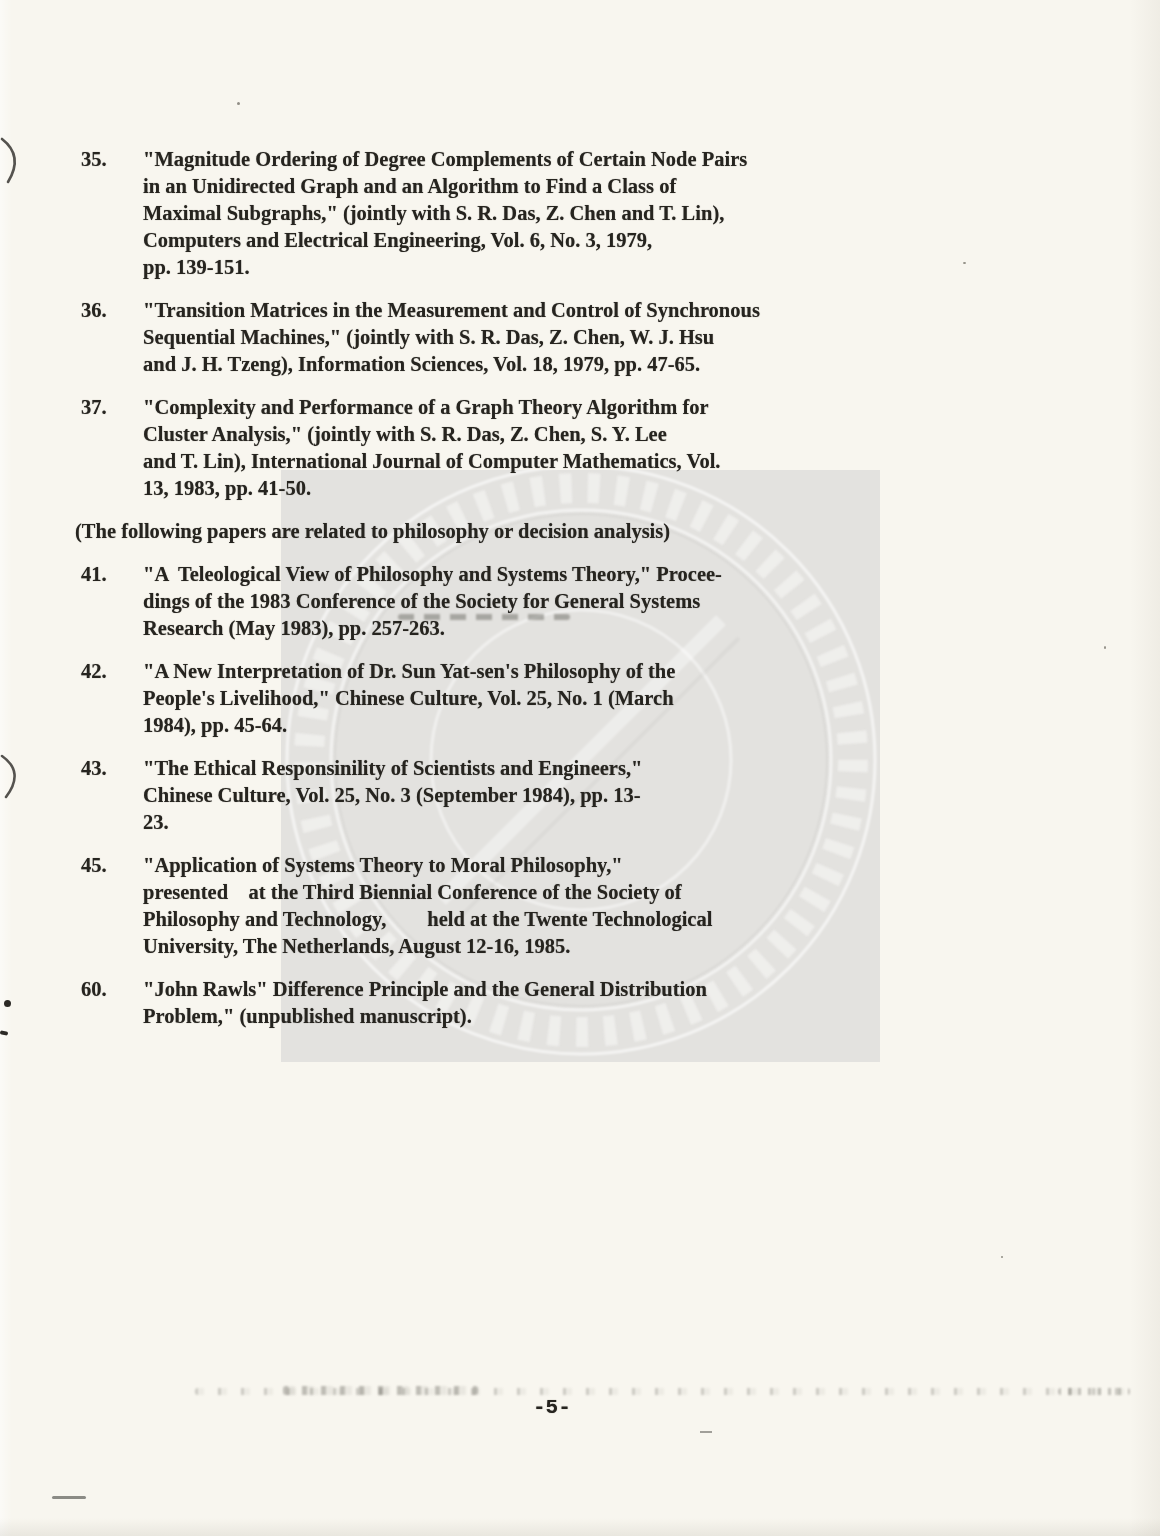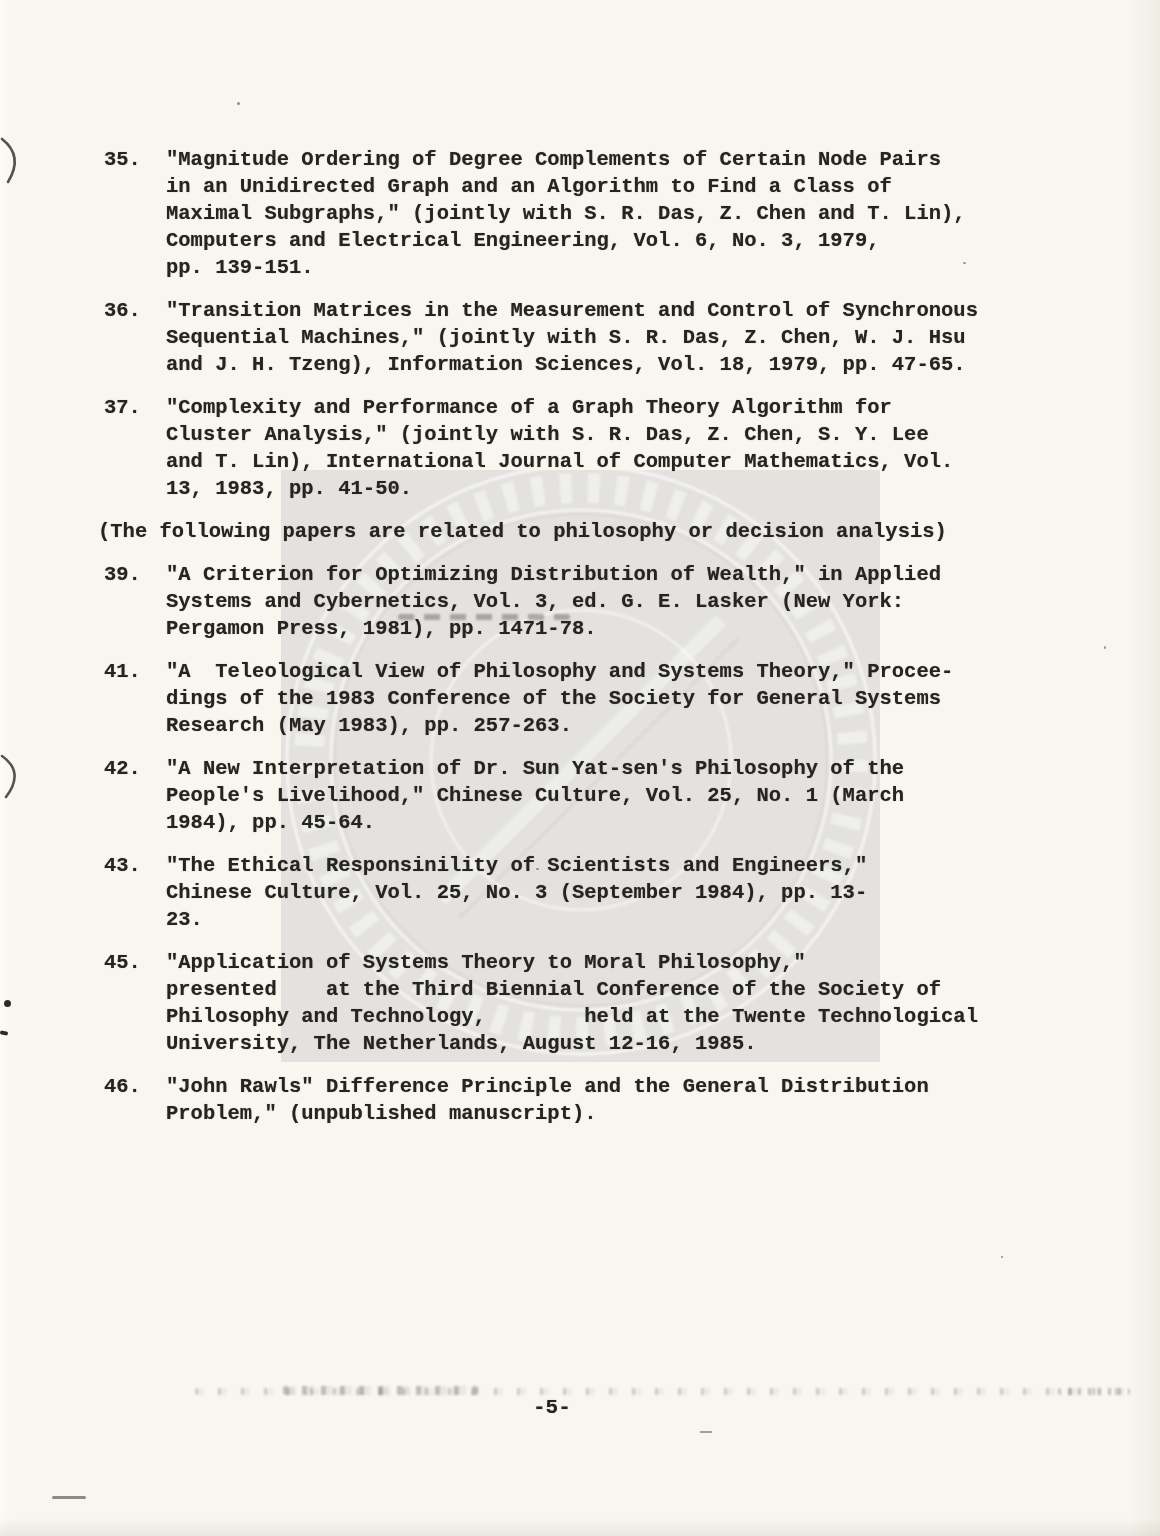--- a/index.html
+++ b/index.html
@@ -20,24 +20,25 @@
   
   .watermark{
     position:absolute;left:281px;top:470px;width:599px;height:592px;
     background:var(--watermark_gray,#e3e2df);
     overflow:hidden;z-index:0;
   }
   .seal{position:absolute;left:-90px;top:-180px;filter:blur(1.3px);}
   
   .content{
     position:relative;z-index:1;
-    padding:146px 0 0 104px;
+    padding:146px 0 0 81px;
     color:var(--ink,#26241f);
     font-size:20.5px;line-height:27px;font-weight:bold;
     text-shadow:0 0 1px rgba(25,22,18,0.45);
+    font-family:Liberation Serif, serif;
   }
   .entry{display:flex;align-items:flex-start;margin-bottom:16px;}
   .num{flex:none;width:62px;white-space:pre;}
   .text{white-space:pre;}
   .entry.note .text{margin-left:-6px;text-align:right;}
   
   .page-number{
     position:absolute;left:533px;top:1396px;z-index:1;
     color:var(--ink,#26241f);font-size:21px;font-weight:bold;
     text-shadow:0 0 1px rgba(25,22,18,0.5);
@@ -144,26 +145,20 @@
 and T. Lin), International Journal of Computer Mathematics, Vol.
 13, 1983, pp. 41-50.</span>
     </div>
 
     <div class="entry note">
 
       <span class="text">(The following papers are related to philosophy or decision analysis)</span>
     </div>
 
 
-    <div class="entry">
-      <span class="num">39.</span>
-      <span class="text">"A Criterion for Optimizing Distribution of Wealth," in Applied
-Systems and Cybernetics, Vol. 3, ed. G. E. Lasker (New York:
-Pergamon Press, 1981), pp. 1471-78.</span>
-    </div>
 
 
     <div class="entry">
       <span class="num">41.</span>
       <span class="text">"A  Teleological View of Philosophy and Systems Theory," Procee-
 dings of the 1983 Conference of the Society for General Systems
 Research (May 1983), pp. 257-263.</span>
     </div>
 
     <div class="entry">
@@ -183,20 +178,20 @@
 
     <div class="entry">
       <span class="num">45.</span>
       <span class="text">"Application of Systems Theory to Moral Philosophy,"
 presented    at the Third Biennial Conference of the Society of
 Philosophy and Technology,        held at the Twente Technological
 University, The Netherlands, August 12-16, 1985.</span>
     </div>
 
     <div class="entry">
-      <span class="num">46.</span>
+      <span class="num">60.</span>
       <span class="text">"John Rawls" Difference Principle and the General Distribution
 Problem," (unpublished manuscript).</span>
     </div>
   </main>
 
   <div class="page-number">-5-</div>
 </div>
 
 </body></html>

